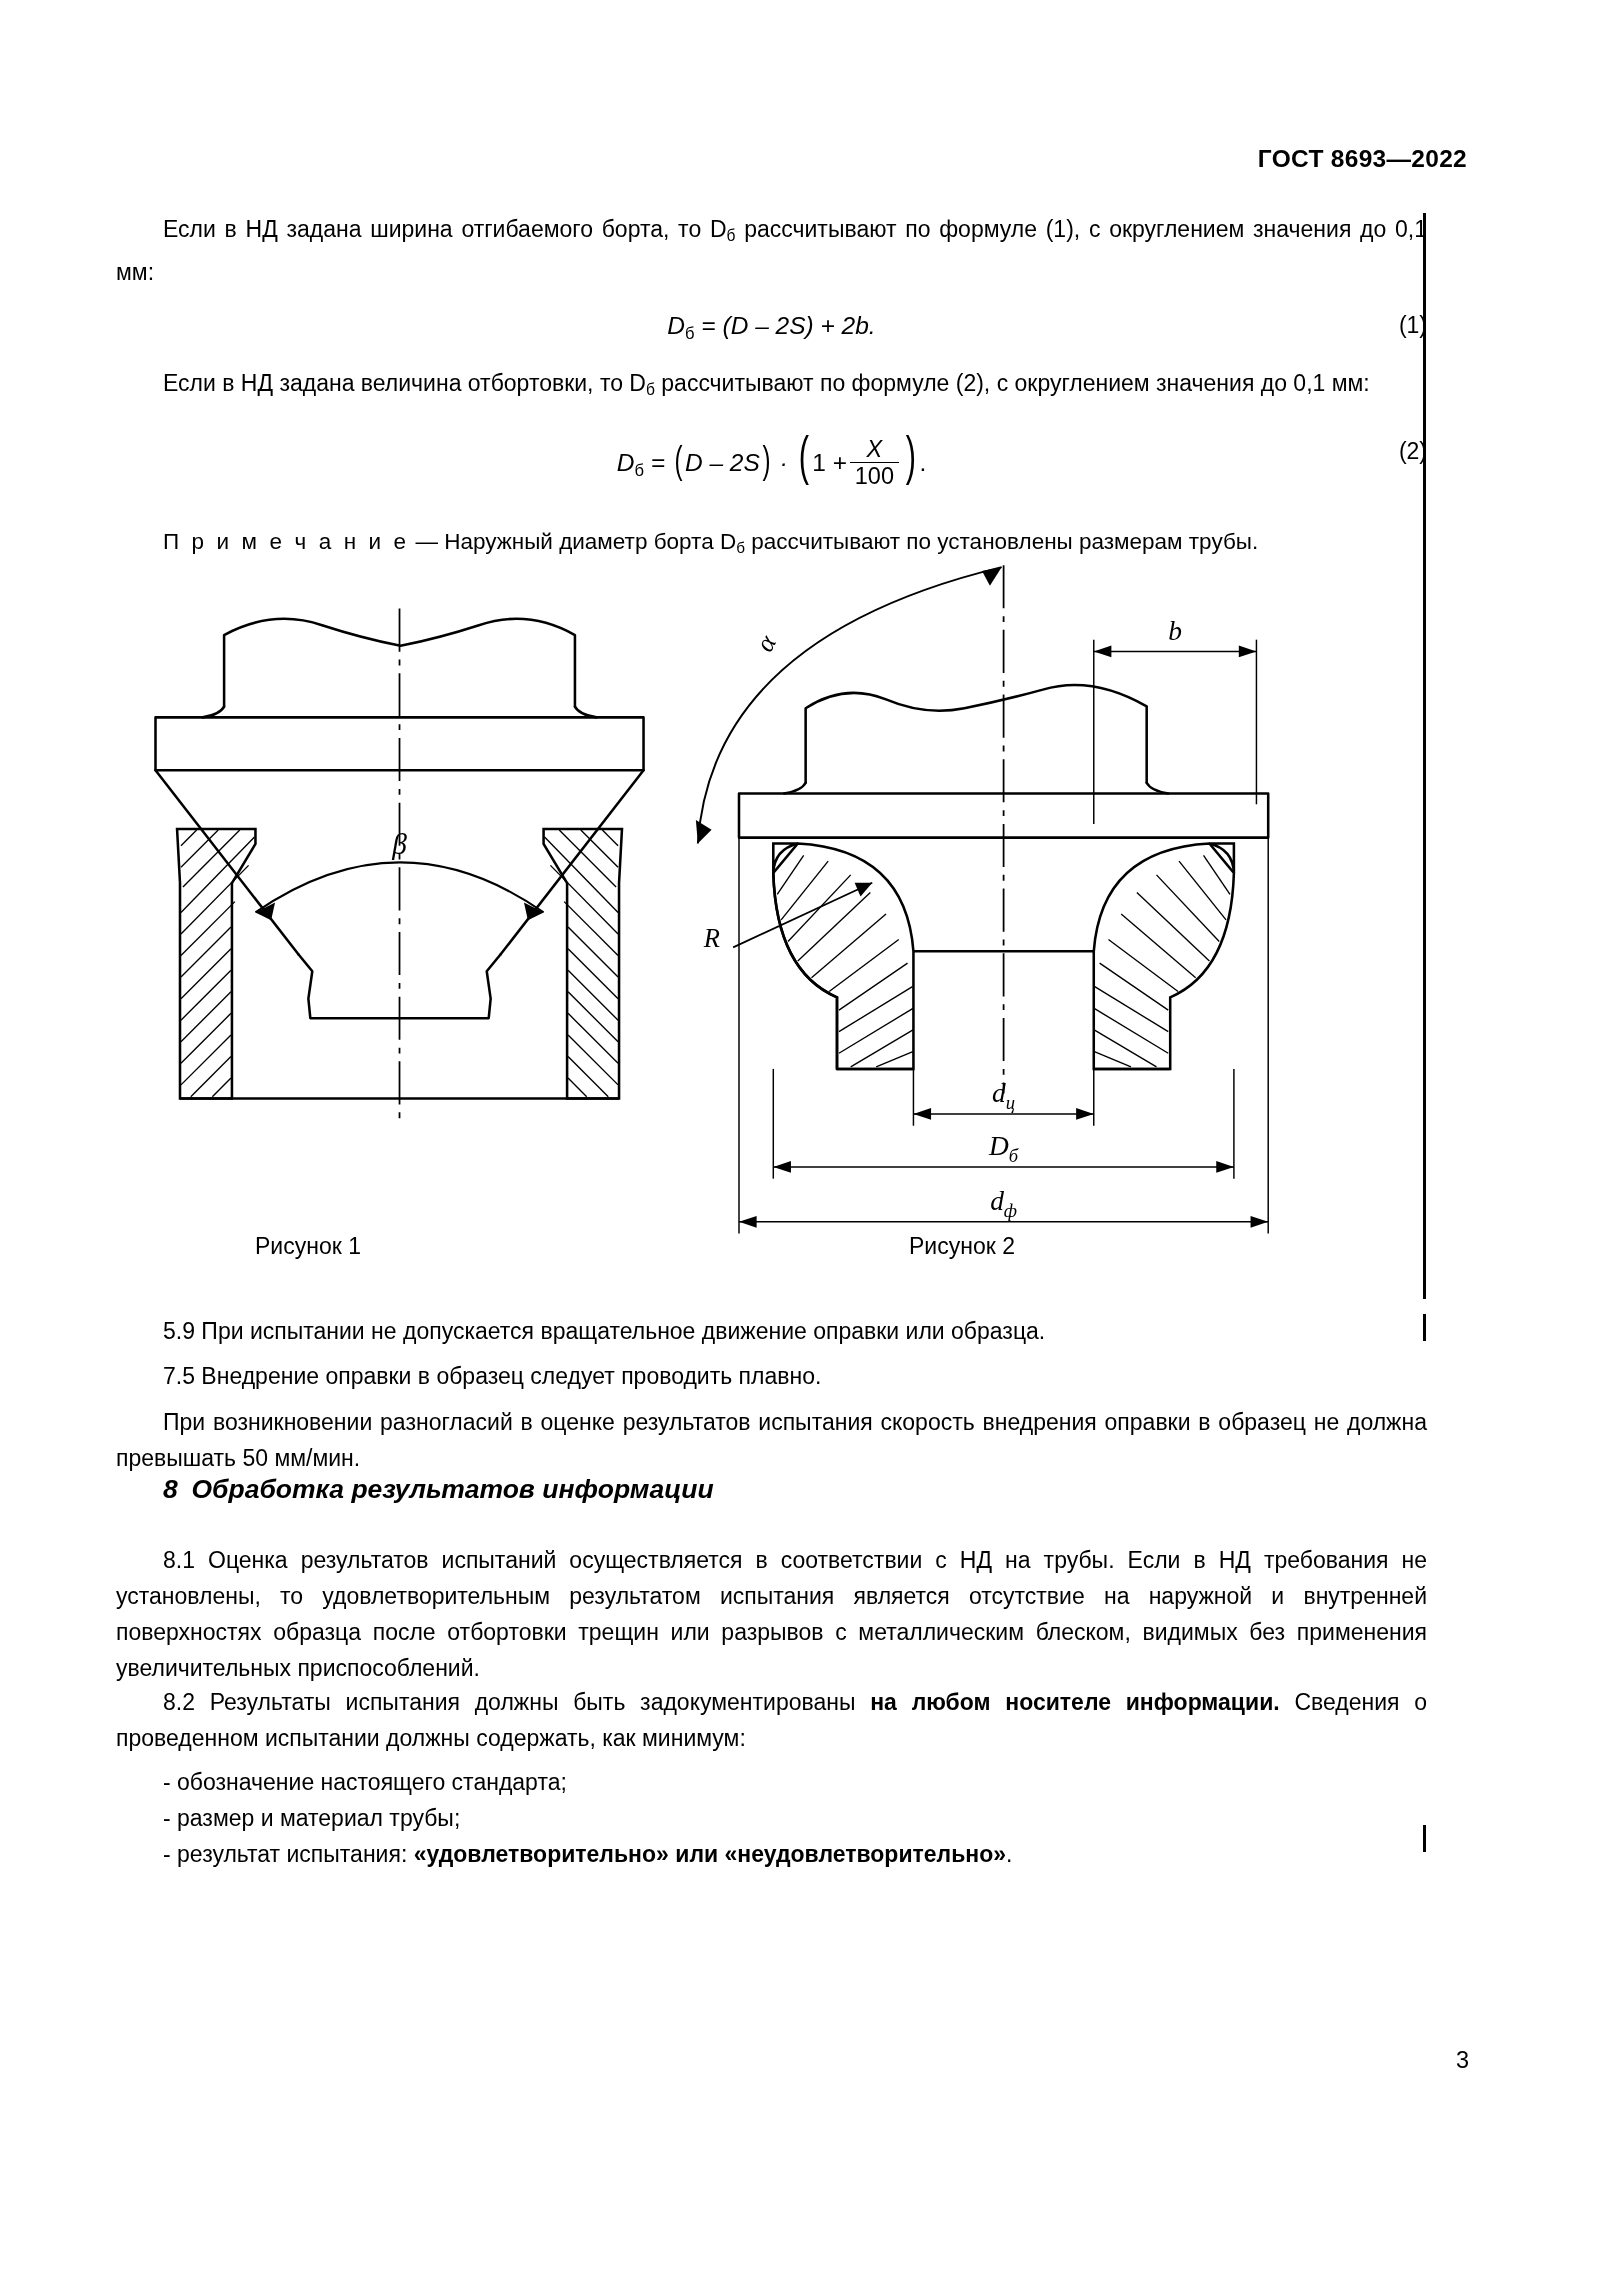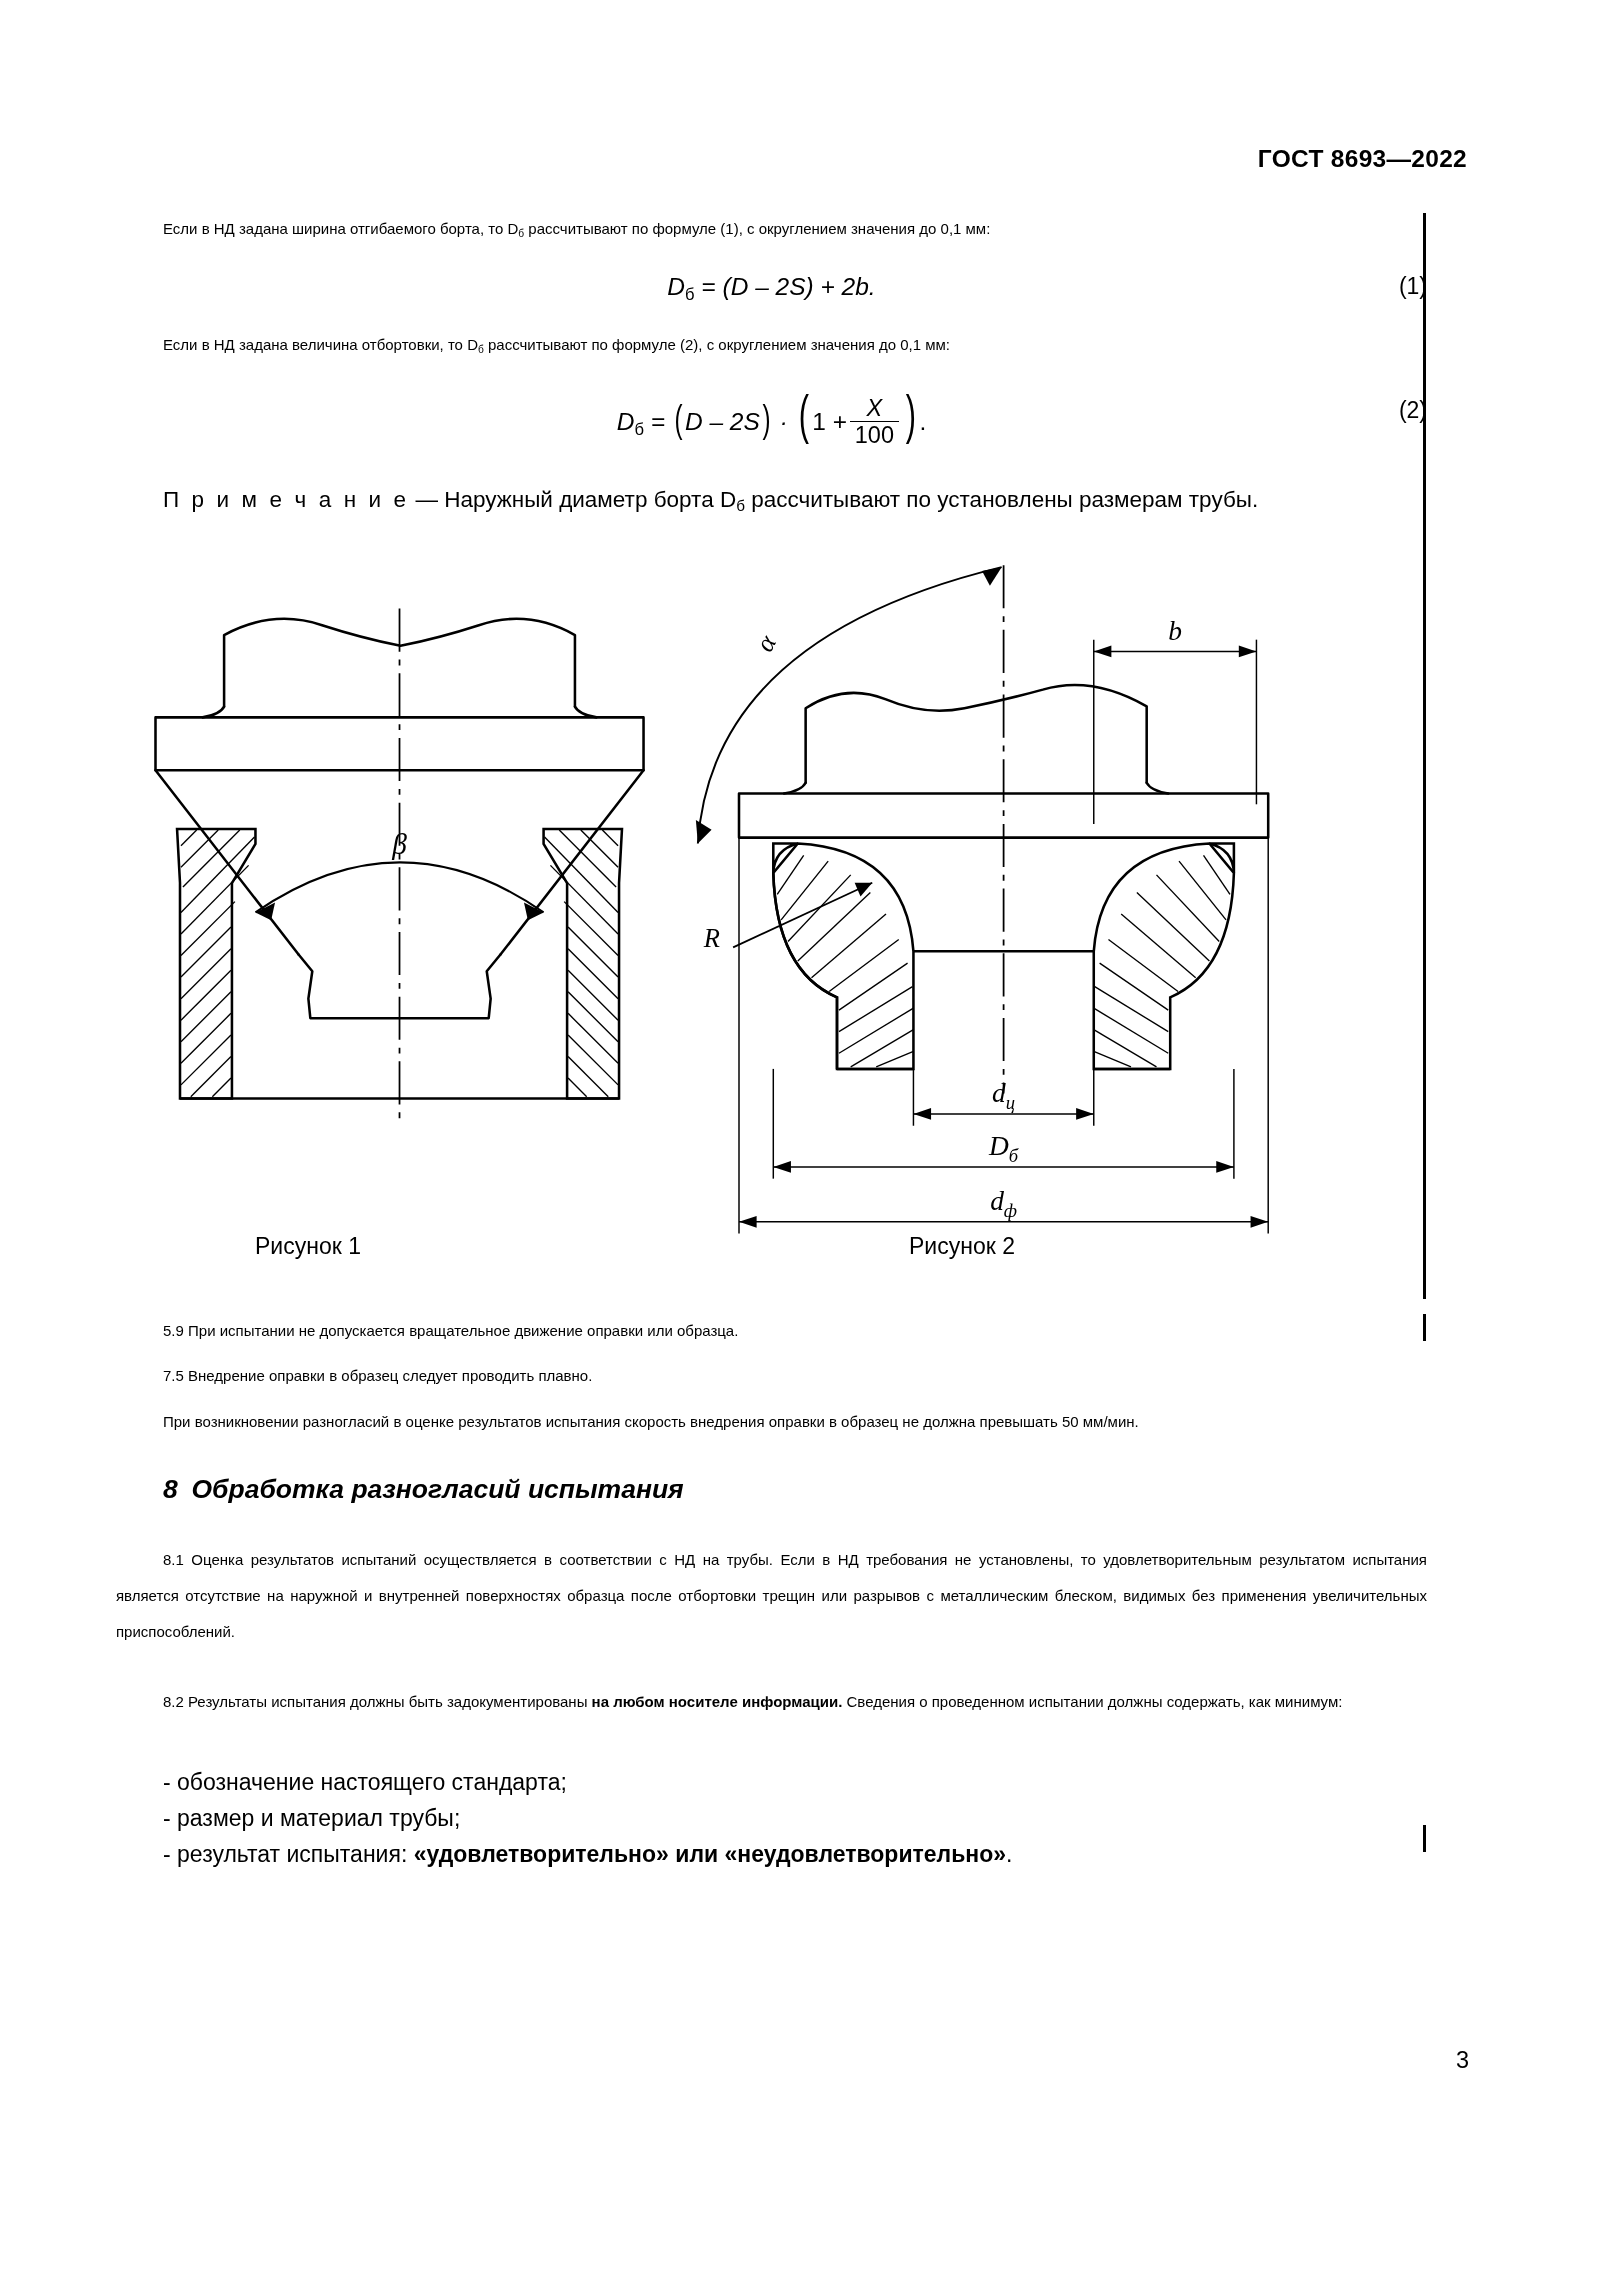--- a/index.html
+++ b/index.html
@@ -32,21 +32,21 @@
 
   
   .content {
     position: absolute;
     left: 116px;
     top: 211px;
     width: 1311px;
   }
   p.body-text {
     margin: 0 0 0 0;
-    font-size: 15px;
+    font-size: 23px;
     line-height: 36px;
     text-align: justify;
     text-justify: inter-word;
     hyphens: none;
   }
   p.indent { text-indent: 47px; }
   .bi { font-weight: bold; }
 
   sub.sb {
     font-size: 0.68em;
@@ -417,21 +417,21 @@
     <p class="body-text indent">5.9  При испытании не допускается вращательное движение оправки или образца.</p>
   </div>
   <div class="block" id="para-75">
     <p class="body-text indent">7.5  Внедрение оправки в образец следует проводить плавно.</p>
   </div>
   <div class="block" id="para-speed">
     <p class="body-text indent">При возникновении разногласий в оценке результатов испытания скорость внедрения оправки в образец не должна превышать 50 мм/мин.</p>
   </div>
 
   <div class="section-heading">
-    <span class="num">8</span><span>Обработка разногласий испытания</span>
+    <span class="num">8</span><span>Обработка результатов информации</span>
   </div>
 
   <div class="block" id="para-81">
     <p class="body-text indent">8.1  Оценка результатов испытаний осуществляется в соответствии с НД на трубы. Если в НД требования не установлены, то удовлетворительным результатом испытания является отсутствие на наружной и внутренней поверхностях образца после отбортовки трещин или разрывов с металлическим блеском, видимых без применения увеличительных приспособлений.</p>
   </div>
 
   <div class="block" id="para-82">
     <p class="body-text indent"><span>8.2  Результаты испытания должны быть задокументированы </span><span class="bi">на любом носителе информации.</span><span> Сведения о проведенном испытании должны содержать, как минимум:</span></p>
   </div>
 

